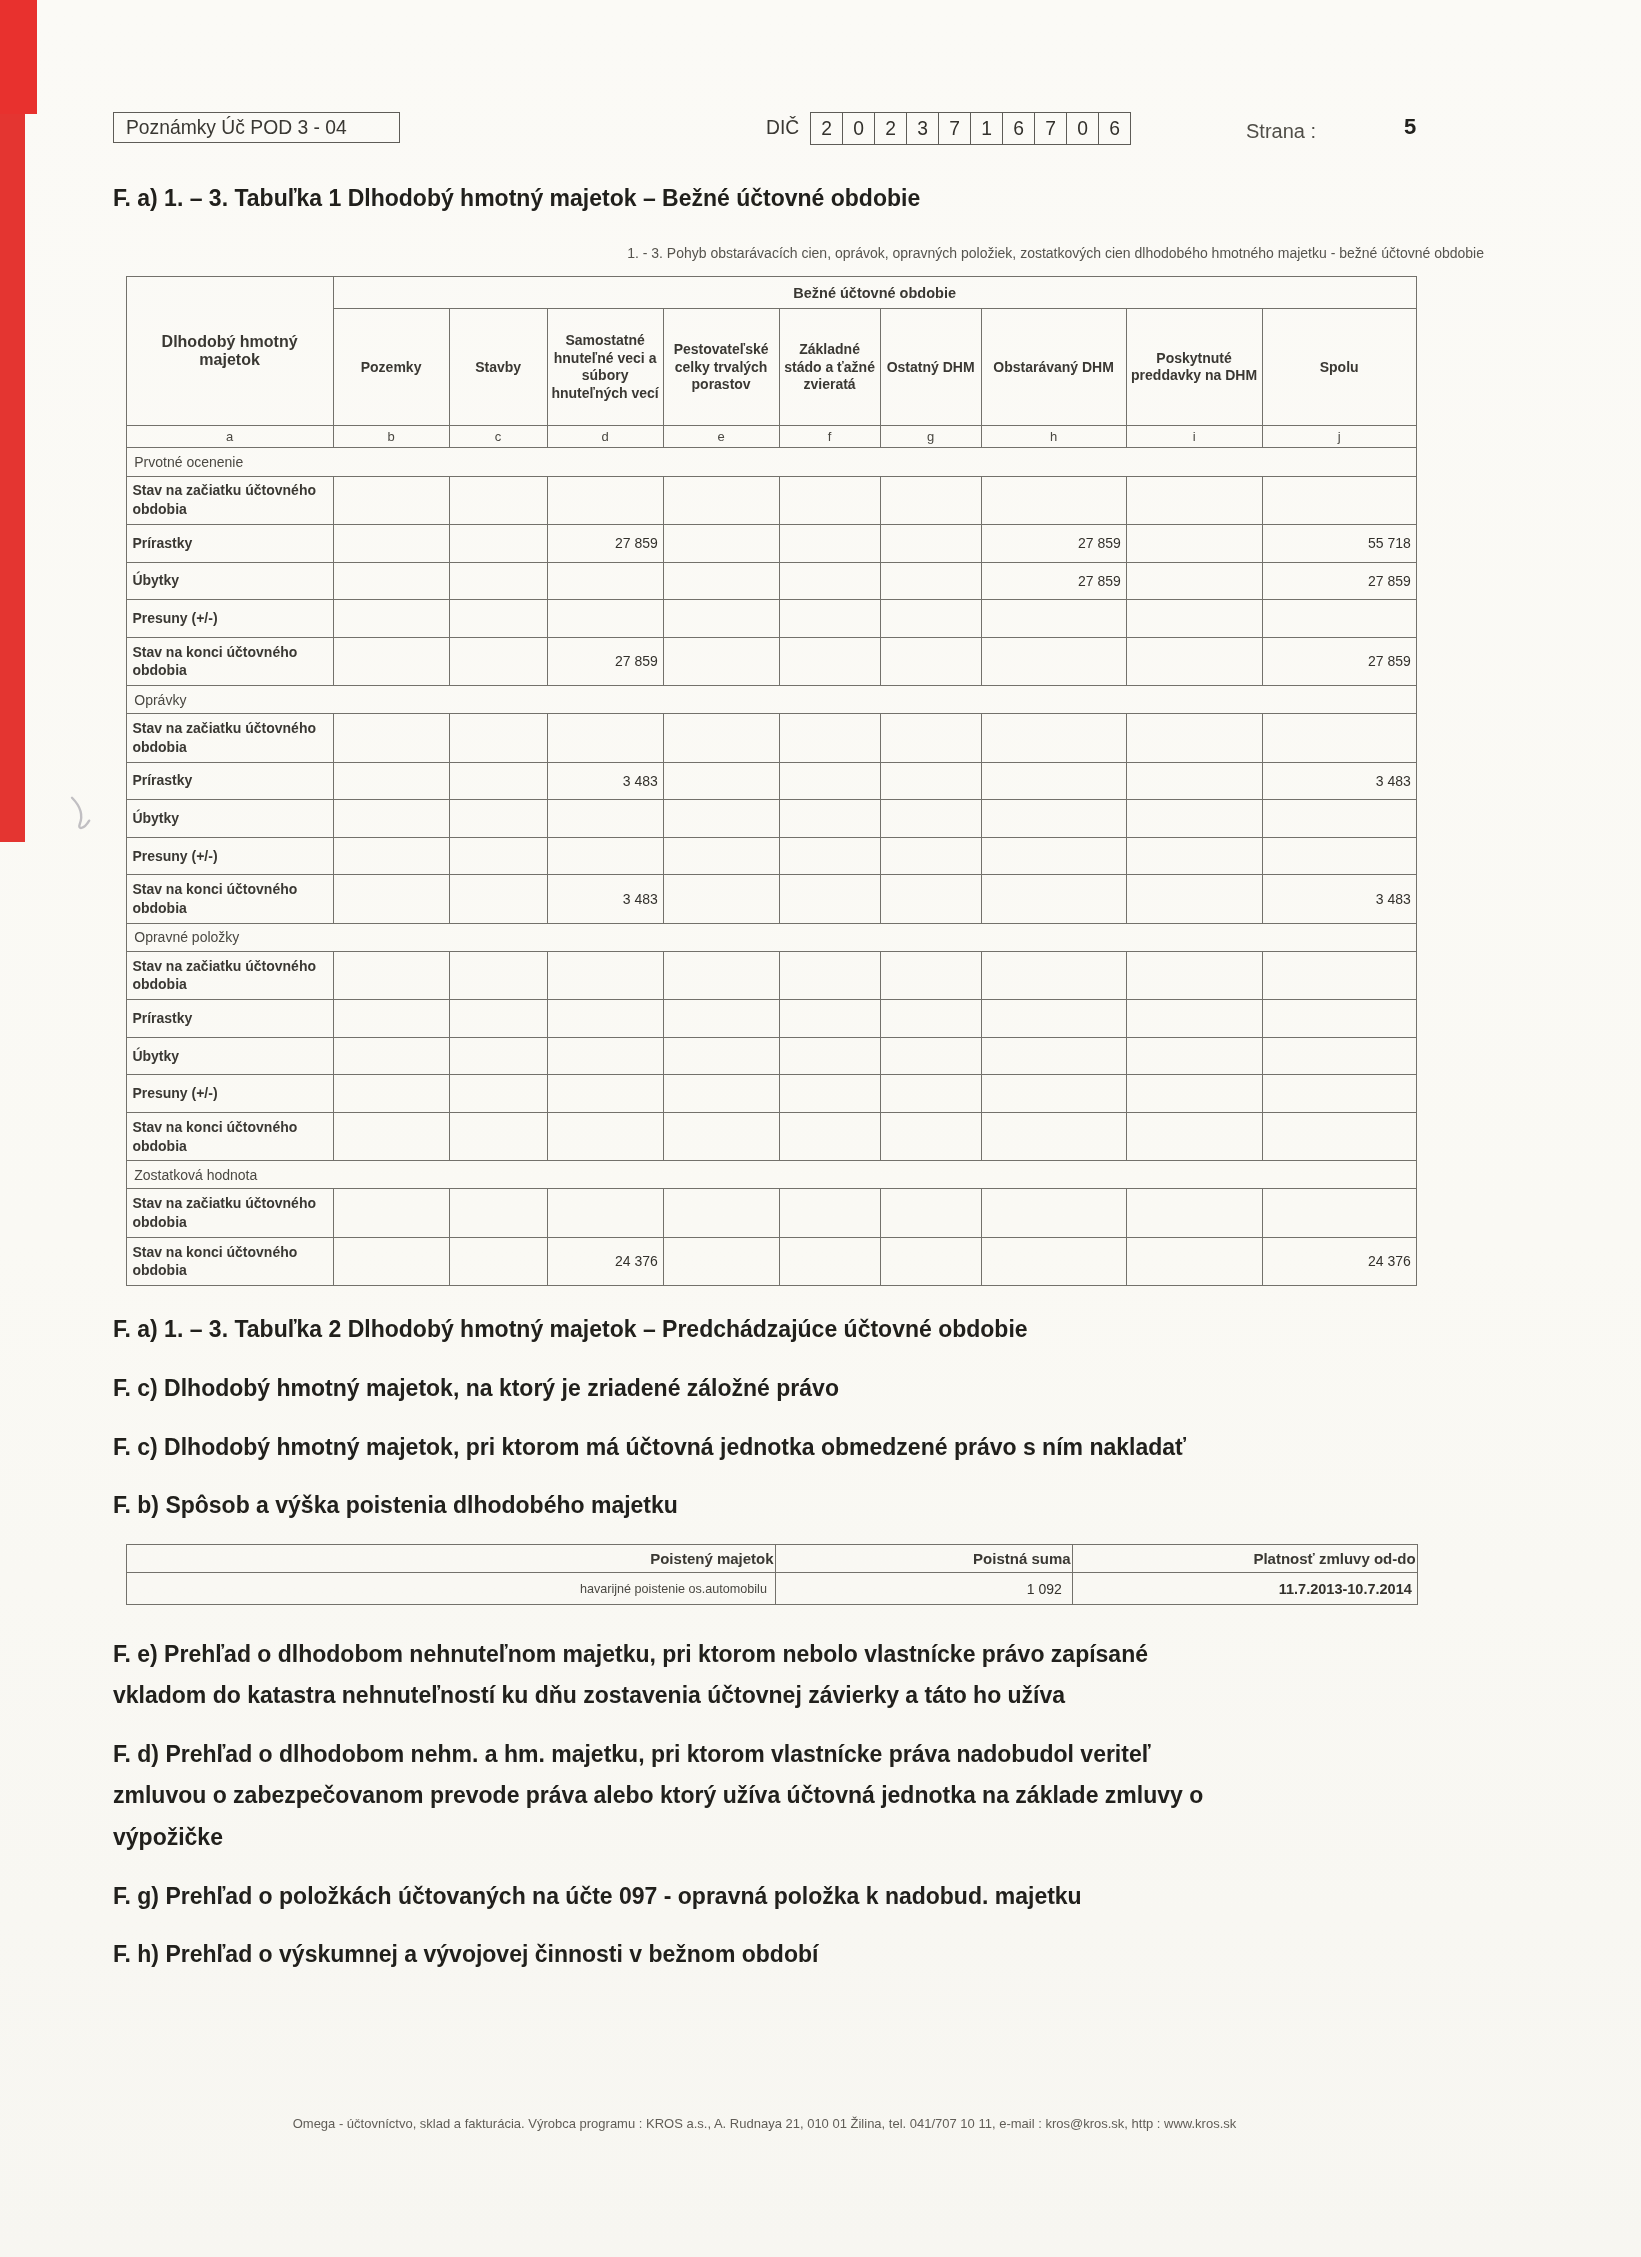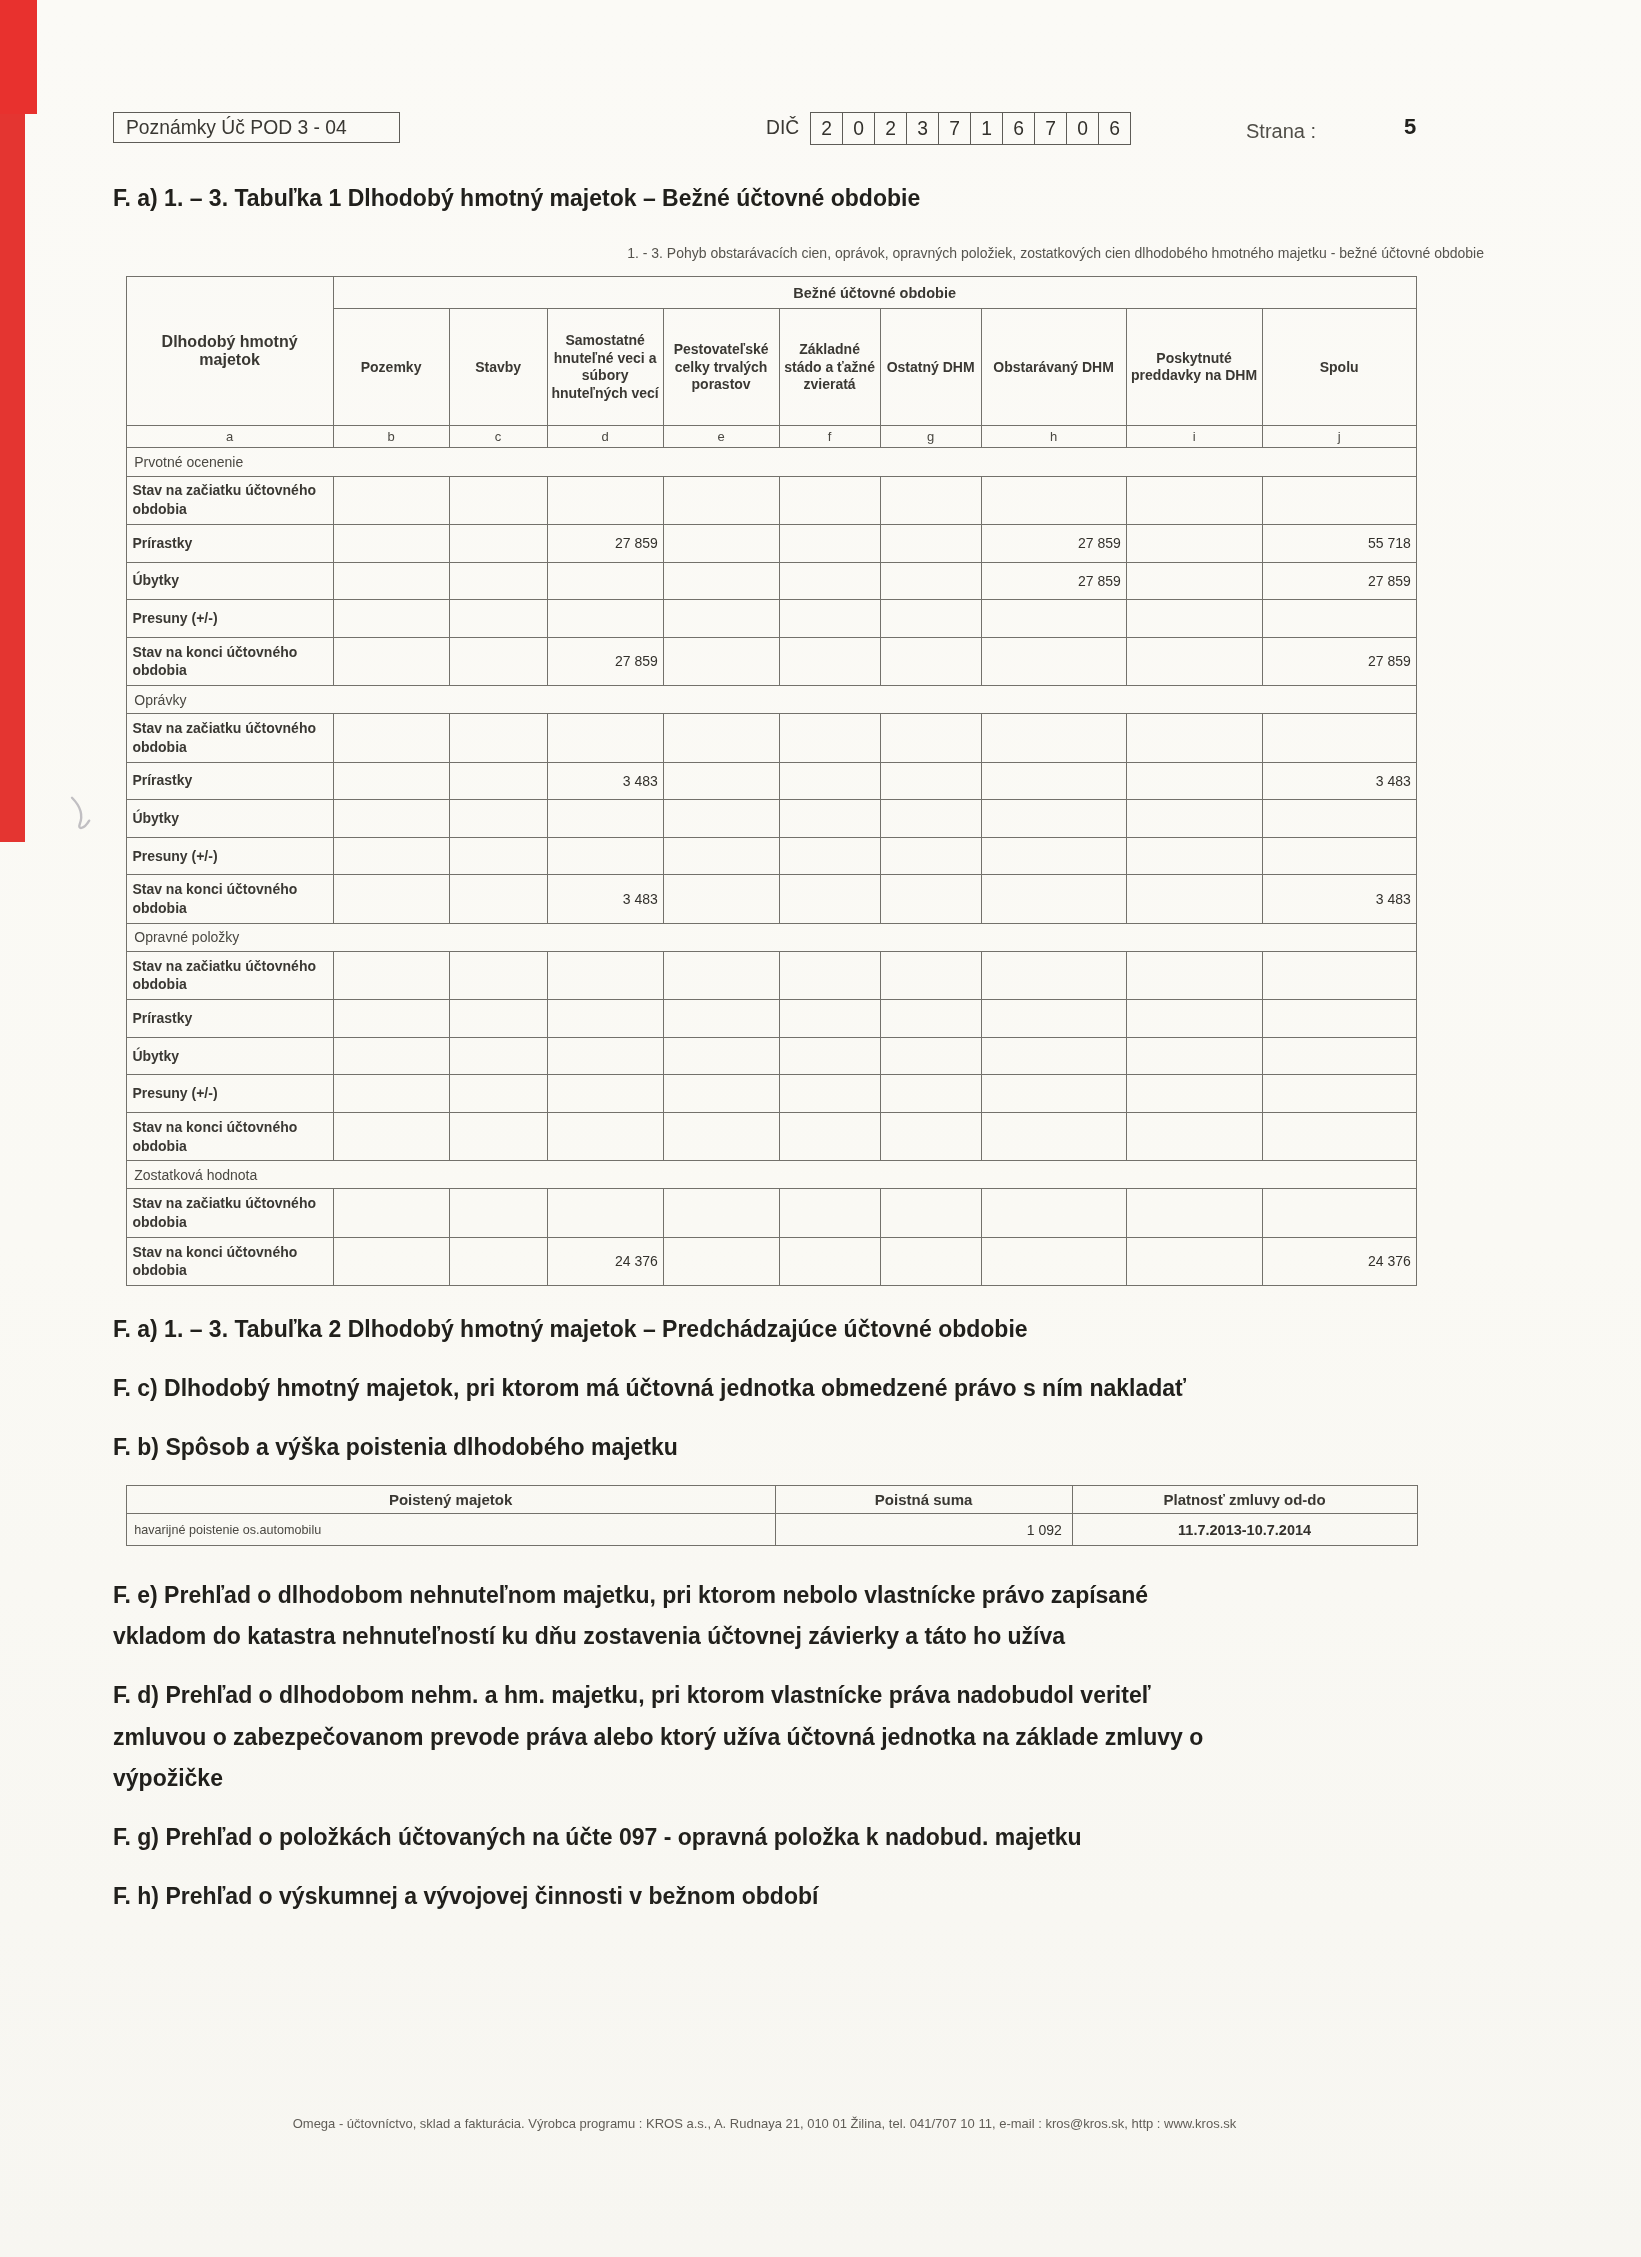--- a/index.html
+++ b/index.html
@@ -45,21 +45,21 @@
   .row-label{font-weight:bold;font-size:14px;color:#3a3833;padding:4.8px 5.8px;line-height:1.35;height:27px;}
   .val{font-size:14px;color:#33312c;text-align:right;padding:3.9px 4.8px;}
 
   
   .headings{margin-top:23px;}
   .h-block{font-size:23px;font-weight:bold;color:#21201c;line-height:1.8;margin:0 0 17.4px 0;max-width:1120px;}
 
   
   .ins-wrap{margin:7.7px 0 29px 12.6px;}
   .ins-table{border-collapse:collapse;width:1291px;table-layout:fixed;border:1.9px solid #54524d;}
-  .ins-table th,.ins-table td{border:1px solid #73716b;}
+  .ins-table th,.ins-table td{border:1px solid #73716b;text-align:right;}
   .ins-table th{font-size:15px;font-weight:bold;color:#3a3833;height:25px;}
   .ins-majetok{font-size:12.6px;color:#4a4842;padding:4.8px 7.7px;height:21px;}
   .ins-suma{font-size:14px;color:#33312c;text-align:right;padding:4.8px 9.7px;}
   .ins-platnost{font-size:14.5px;font-weight:bold;color:#33312c;text-align:center;padding:4.8px;}
 
   .footer{position:absolute;left:113px;top:2116px;width:1303px;text-align:center;
     font-size:13px;color:#605d57;}
 </style>
 </head>
 <body>
@@ -358,20 +358,21 @@
               <td class="val"></td>
               <td class="val"></td>
               <td class="val">24 376</td>
             </tr>
           </tbody>
       </table>
     </div>
 
     <div class="headings">
         <div class="h-block">F. a) 1. – 3. Tabuľka 2 Dlhodobý hmotný majetok – Predchádzajúce účtovné obdobie</div>
+        <div class="h-block">F. c) Dlhodobý hmotný majetok, na ktorý je zriadené záložné právo</div>
         <div class="h-block">F. c) Dlhodobý hmotný majetok, pri ktorom má účtovná jednotka obmedzené právo s ním nakladať</div>
         <div class="h-block">F. b) Spôsob a výška poistenia dlhodobého majetku</div>
       </div>
 
     <div class="ins-wrap">
       <table class="ins-table">
         <colgroup>
           <col style="width:649px">
             <col style="width:297px">
             <col style="width:345px">

